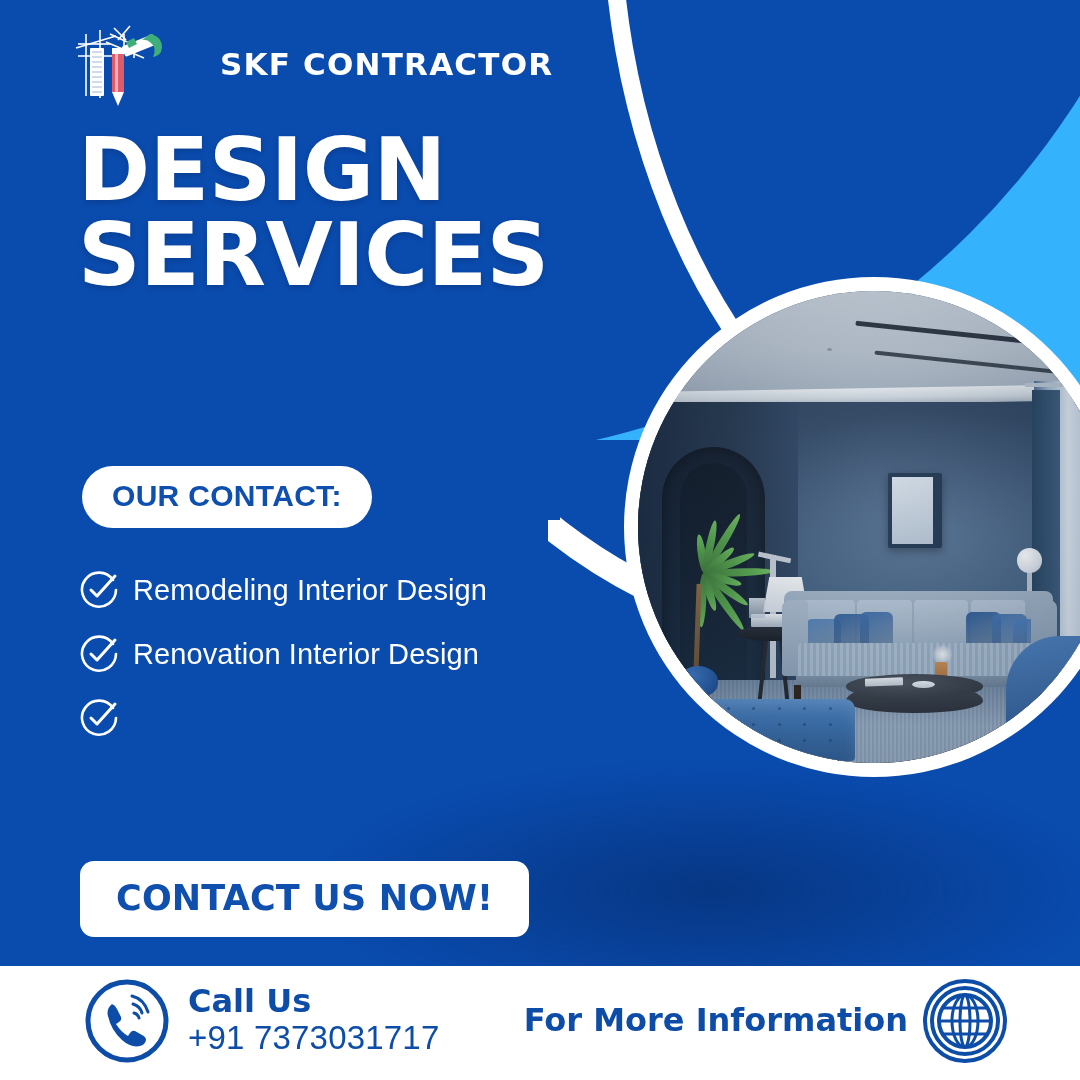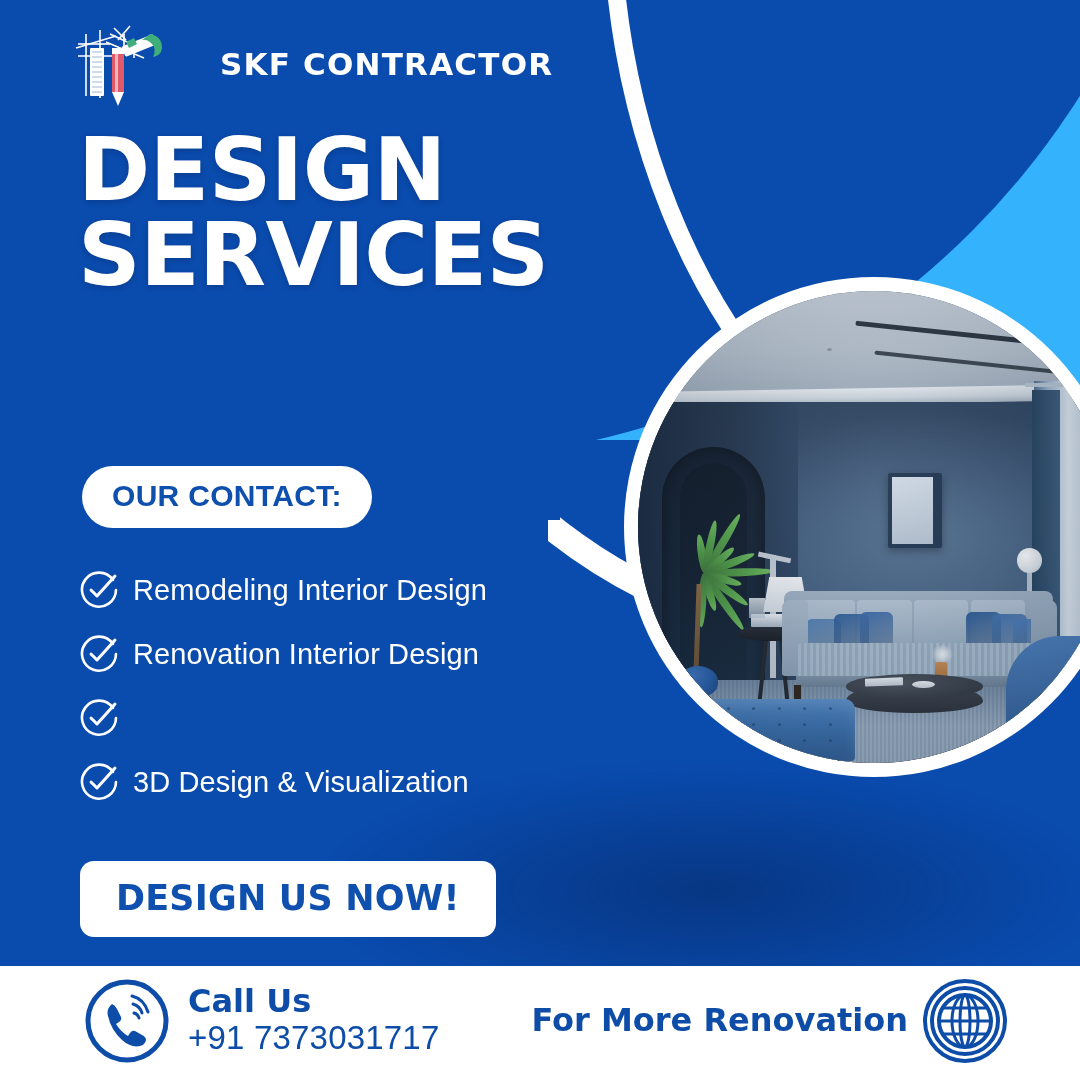--- a/index.html
+++ b/index.html
@@ -437,30 +437,23 @@
             <path d="M11 19 l6 6 L35 5" fill="none" stroke="#ffffff" stroke-width="3" stroke-linecap="round" stroke-linejoin="round"></path>
           </svg></span>
         <span class="srv-label">Renovation Interior Design</span>
       </div>
       <div class="srv">
         <span class="check"><svg viewBox="0 0 38 38" width="38" height="38">
             <path d="M33 9 a17 17 0 1 0 3 10" fill="none" stroke="#ffffff" stroke-width="2.6" stroke-linecap="round"></path>
             <path d="M11 19 l6 6 L35 5" fill="none" stroke="#ffffff" stroke-width="3" stroke-linecap="round" stroke-linejoin="round"></path>
           </svg></span>
       </div>
-      <div class="srv">
-        <span class="check"><svg viewBox="0 0 38 38" width="38" height="38">
-            <path d="M33 9 a17 17 0 1 0 3 10" fill="none" stroke="#ffffff" stroke-width="2.6" stroke-linecap="round"></path>
-            <path d="M11 19 l6 6 L35 5" fill="none" stroke="#ffffff" stroke-width="3" stroke-linecap="round" stroke-linejoin="round"></path>
-          </svg></span>
-        <span class="srv-label">3D Design &amp; Visualization</span>
-      </div>
     </div>
 
-  <div class="cta">DESIGN US NOW!</div>
+  <div class="cta">CONTACT US NOW!</div>
 
   <div class="footer">
 
     <div class="foot-call">
       <div class="foot-icon">
         <svg viewBox="0 0 86 86" width="86" height="86">
           <circle cx="43" cy="43" r="39" fill="none" stroke="#0D4DA8" stroke-width="5"></circle>
           <path d="M28 26 q-6 5 -4 12 q3 14 14 24 q9 8 18 6 q5 -1 6 -6 q0 -3 -4 -5 l-7 -4 q-3 -1 -5 2 l-2 3 q-7 -4 -12 -12 l3 -2 q3 -2 2 -5 l-4 -8 q-2 -4 -5 -5 Z" fill="#0D4DA8"></path>
           <g fill="none" stroke="#0D4DA8" stroke-width="3" stroke-linecap="round">
             <path d="M49 26 q7 2 9 9"></path>
@@ -470,21 +463,21 @@
         </svg>
       </div>
       <div class="foot-lines">
         <div class="foot-title">Call Us</div>
         <div class="foot-sub">+91 7373031717</div>
       </div>
     </div>
 
     <div class="foot-web">
       <div class="foot-lines">
-        <div class="foot-title">For More Renovation</div>
+        <div class="foot-title">For More Information</div>
       </div>
       <div class="foot-icon">
         <svg viewBox="0 0 86 86" width="86" height="86">
           <g fill="none" stroke="#0D4DA8">
             <circle cx="43" cy="43" r="40" stroke-width="4"></circle>
             <circle cx="43" cy="43" r="33" stroke-width="4"></circle>
             <circle cx="43" cy="43" r="26" stroke-width="4"></circle>
             <ellipse cx="43" cy="43" rx="13" ry="26" stroke-width="3"></ellipse>
             <ellipse cx="43" cy="43" rx="5" ry="26" stroke-width="3"></ellipse>
             <path d="M17 43 h52" stroke-width="3"></path>

